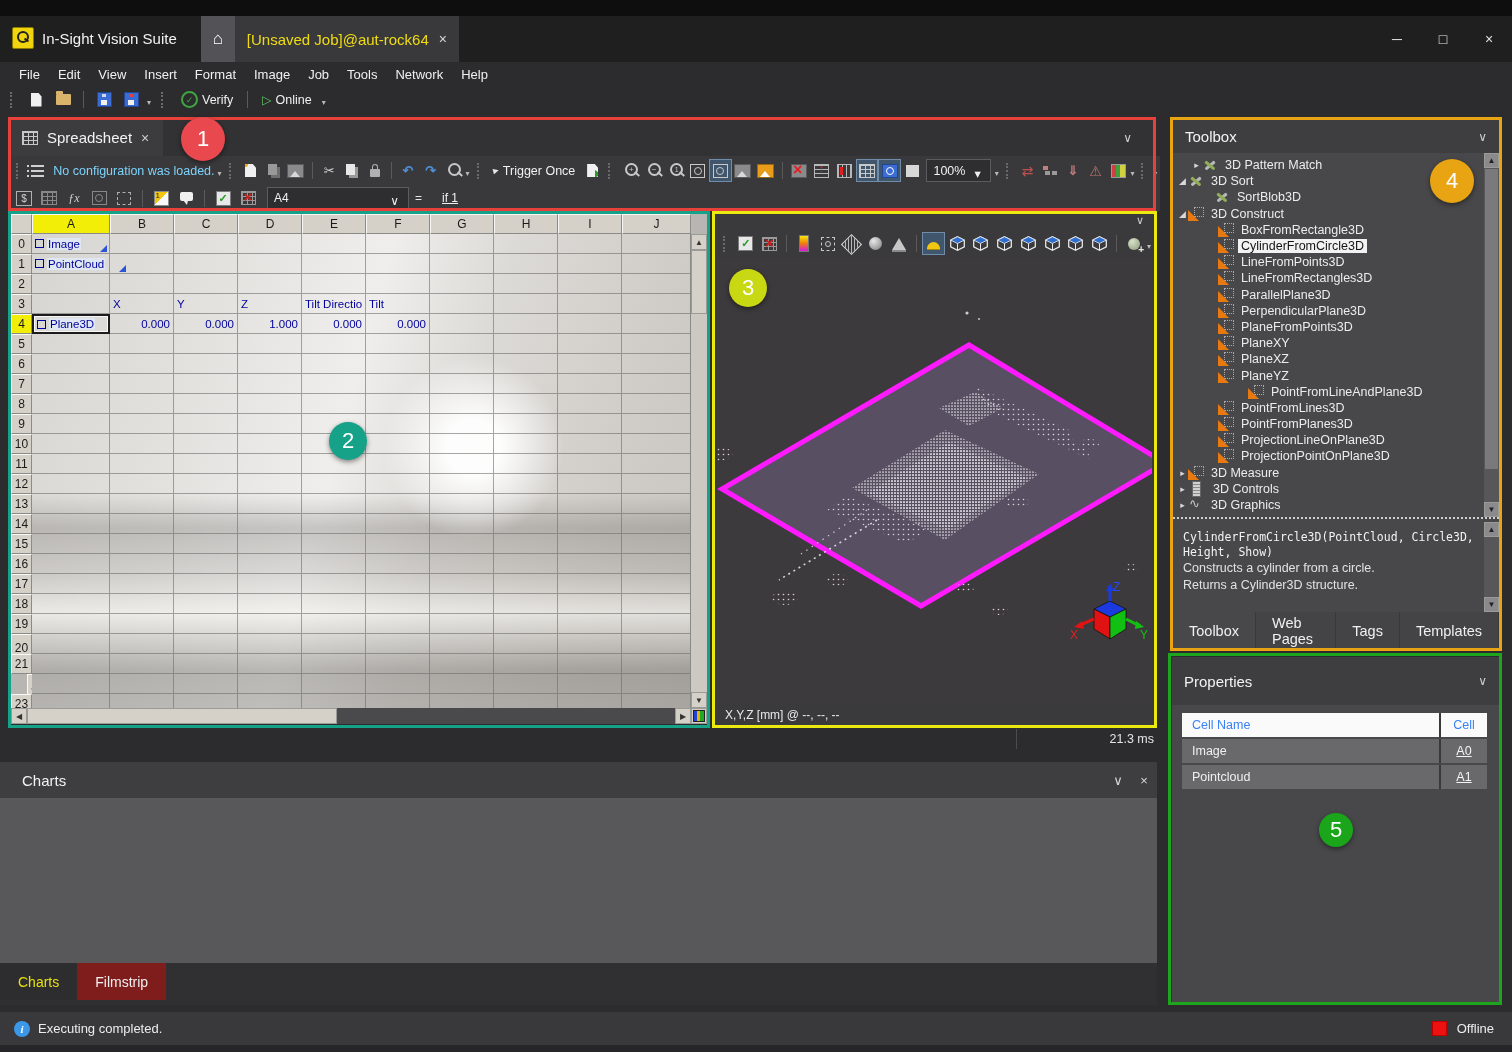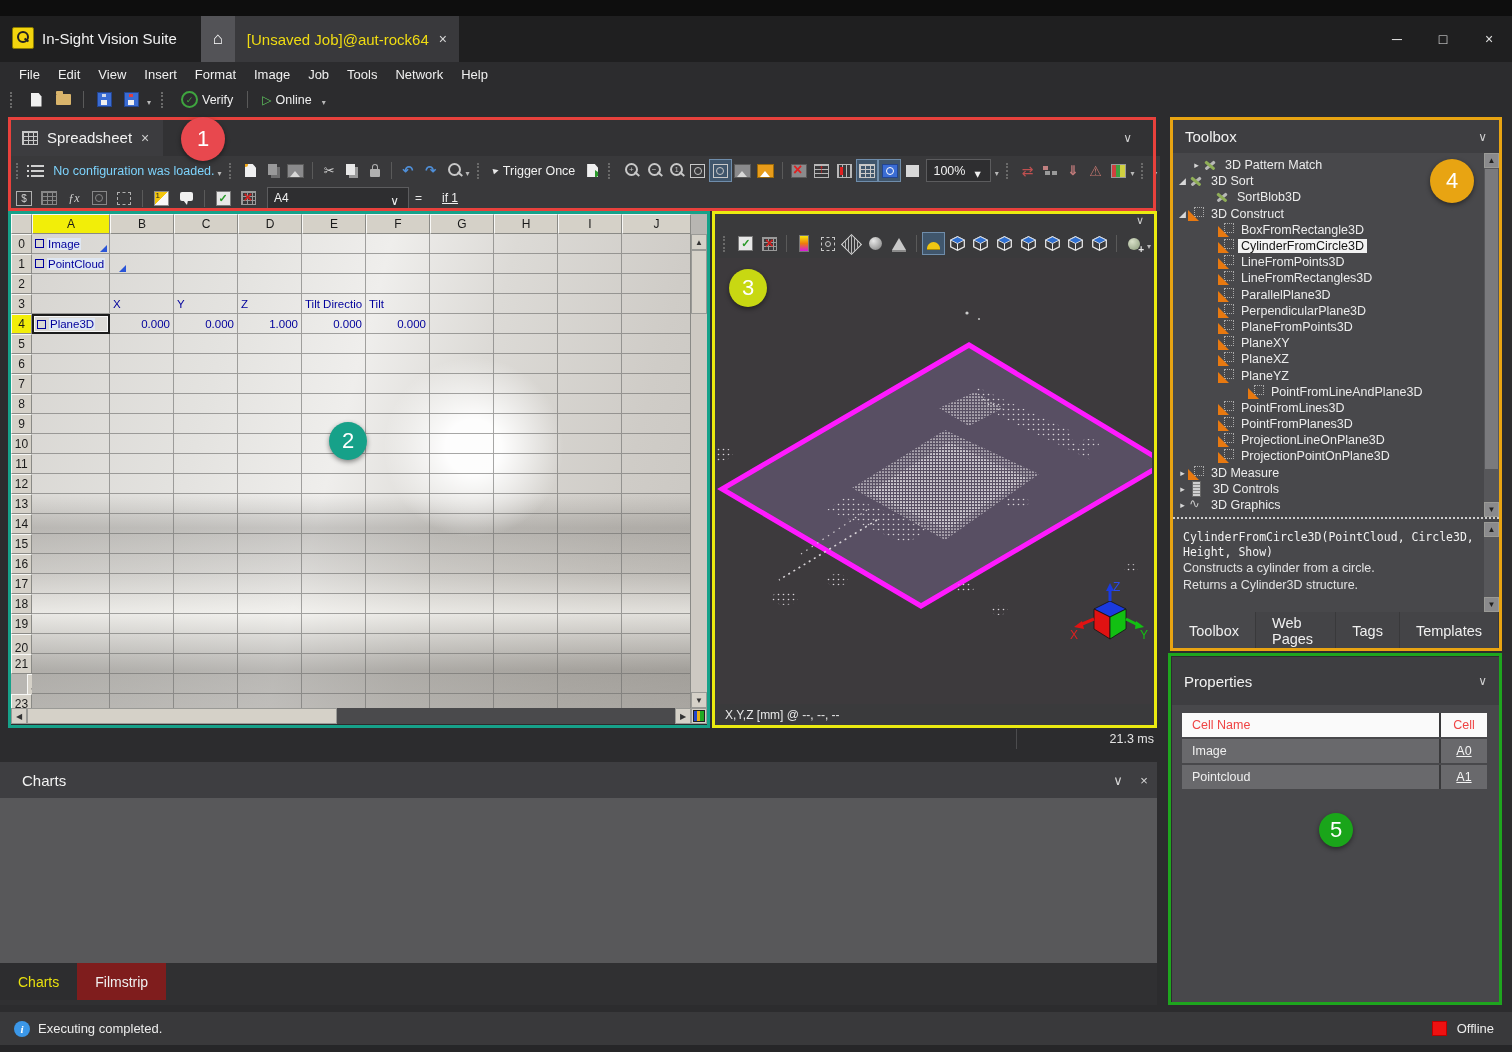--- a/index.html
+++ b/index.html
@@ -190,21 +190,21 @@
   .ttab{display:flex;align-items:center;padding:0 16px;font-size:14.5px;color:#f0f0f0;background:#444447;margin-right:1px;}
   .ttab.active{background:#48484b;}
   
   .props-hdr{left:1172px;top:657px;width:327px;height:48px;background:#3e3e41;display:flex;align-items:center;}
   .props-body{left:1172px;top:705px;width:327px;height:298px;background:#48484b;}
   .ptable{position:absolute;left:10px;top:8px;width:305px;}
   .prow{display:flex;margin-bottom:2px;}
   .pcell{box-sizing:border-box;padding:5px 0 5px 10px;font-size:12.5px;}
   .pname{flex:1;border-right:2px solid #39393b;}
   .pcellcol{width:46px;text-align:center;padding-left:0;}
-  .phead .pcell{background:#fafafa;color:#ef4444;}
+  .phead .pcell{background:#fafafa;color:#3b82f6;}
   .pdata .pcell{background:#69696c;color:#f0f0f0;}
   .plink{color:#f4f4f4;text-decoration:underline;}
   
   .statusbar{left:0;top:1012px;width:1512px;height:33px;background:#39393b;display:flex;align-items:center;}
   .infoicon{width:16px;height:16px;border-radius:50%;background:#3b97e8;color:#fff;font-size:11px;font-family:"Liberation Serif",serif;font-style:italic;font-weight:bold;display:flex;align-items:center;justify-content:center;margin:0 8px 0 14px;}
   .statusmsg{font-size:13px;color:#ececec;}
   .offline{margin-left:auto;display:flex;align-items:center;gap:10px;margin-right:18px;}
   .redsq{width:13px;height:13px;background:#ee1111;border:1px solid #b00;}
   .offline span{font-size:13px;color:#ececec;}
   .bstrip{left:0;top:1045px;width:1512px;height:7px;background:#262628;}

